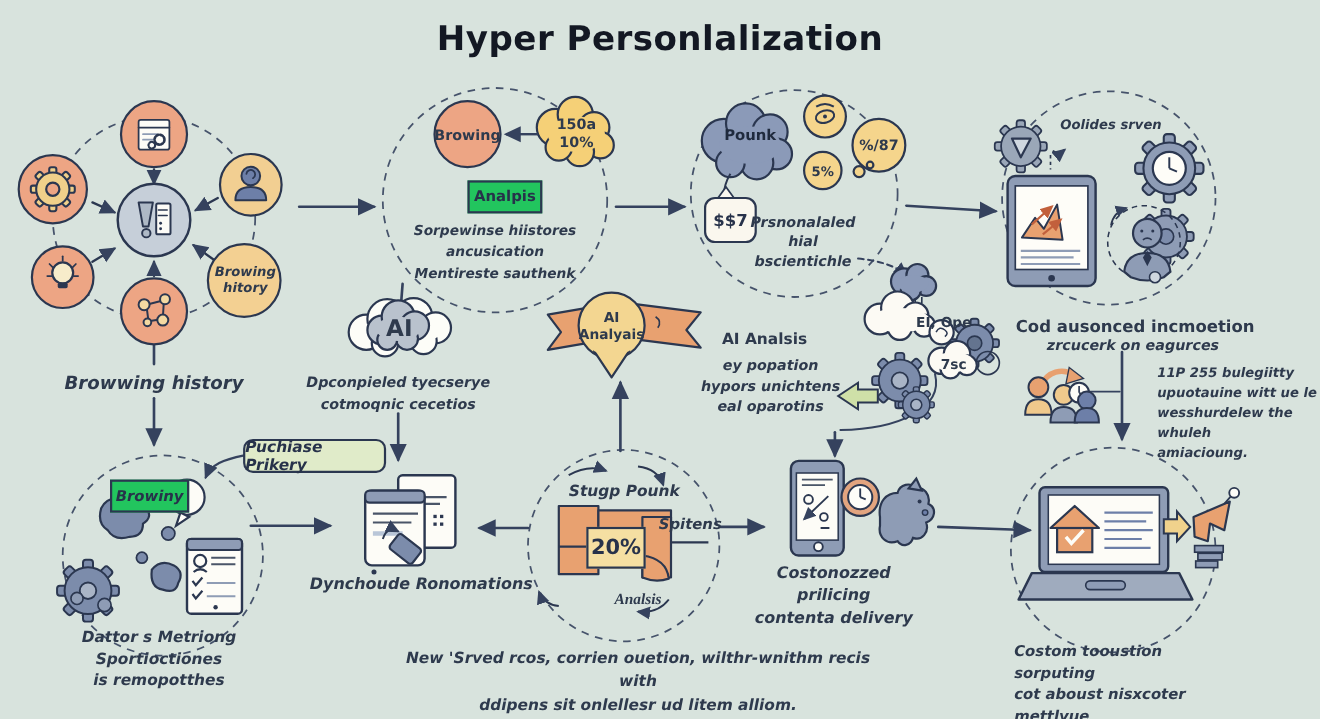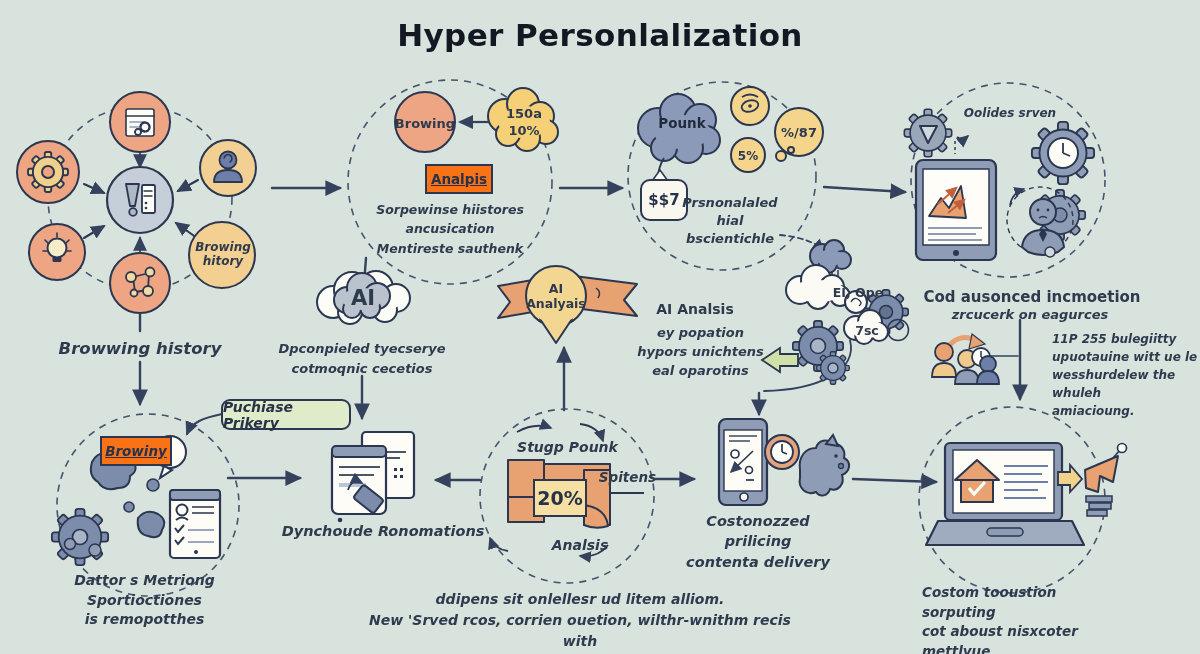--- a/index.html
+++ b/index.html
@@ -3,22 +3,22 @@
 <meta charset="utf-8">
 <style>
   html,body{margin:0;padding:0;}
   .canvas{position:relative;width:1200px;height:654px;background:#d8e3dd;overflow:hidden;
           font-family:"DejaVu Sans",sans-serif;}
   svg.layer{position:absolute;left:0;top:0;z-index:1;}
   .lbl{position:absolute;z-index:2;font-weight:bold;color:#2e3a4d;text-align:center;line-height:1.4;}
   .lbl span{display:block;}
   .it{font-style:italic;}
   .title{left:0;top:14px;width:1200px;font-size:31px;letter-spacing:.4px;color:#131823;}
-  .obox{position:absolute;z-index:2;background:#f97316;border:2px solid #2b3750;
-        display:flex;align-items:center;justify-content:center;font-weight:bold;color:#27324a;text-decoration:underline;}
+  .obox{position:absolute;z-index:2;background:#22c55e;border:2px solid #2b3750;
+        display:flex;align-items:center;justify-content:center;font-weight:bold;color:#27324a;}
   .gbox{position:absolute;z-index:2;background:#e0ebc9;border:2px solid #2b3750;border-radius:9px;
         display:flex;align-items:center;justify-content:center;font-weight:bold;font-style:italic;color:#27324a;}
   .ybox{position:absolute;z-index:3;background:#f5dfa2;border:2px solid #2b3750;
         display:flex;align-items:center;justify-content:center;font-weight:bold;color:#27324a;}
   .bubble{position:absolute;z-index:2;background:#faf7ee;border:2px solid #2b3750;border-radius:10px;
         display:flex;align-items:center;justify-content:center;font-weight:bold;color:#27324a;}
   .z3{z-index:3;}
 </style>
 </head>
 <body>
@@ -500,30 +500,30 @@
   <span>Dattor s Metriong</span>
   <span>Sportioctiones</span>
   <span>is remopotthes</span>
 </div>
 
 <div class="lbl it" style="left:278px;top:521px;width:210px;font-size:14.5px;">Dynchoude Ronomations</div>
 
 <div class="lbl it" style="left:495px;top:438px;width:145px;font-size:14px;">Stugp Pounk</div>
 <div class="ybox" style="left:533px;top:479px;width:50px;height:34px;font-size:19px;">20%</div>
 <div class="lbl it z3" style="left:585px;top:468px;width:85px;font-size:13.5px;">Spitens</div>
-<div class="lbl it" style="left:535px;top:536px;width:90px;font-size:14px;">Analsis</div>
+<div class="lbl it" style="left:535px;top:536px;width:90px;font-size:14px;font-family:Liberation Serif, serif;">Analsis</div>
 
 <div class="lbl it" style="left:672px;top:511px;width:172px;font-size:14.5px;line-height:1.4;">
   <span>Costonozzed prilicing</span>
   <span>contenta delivery</span>
 </div>
 
 <div class="lbl it" style="left:922px;top:583px;width:210px;font-size:13.5px;line-height:1.45;text-align:left;">
   <span>Costom tooustion sorputing</span>
   <span>cot aboust nisxcoter mettlyue</span>
 </div>
 
 <div class="lbl it" style="left:350px;top:589px;width:460px;font-size:14px;line-height:1.5;">
+  <span>New 'Srved rcos, corrien ouetion, wilthr-wnithm recis with</span>
   <span>ddipens sit onlellesr ud litem alliom.</span>
-  <span>New 'Srved rcos, corrien ouetion, wilthr-wnithm recis with</span>
 </div>
 
 </div>
 
 </body></html>

